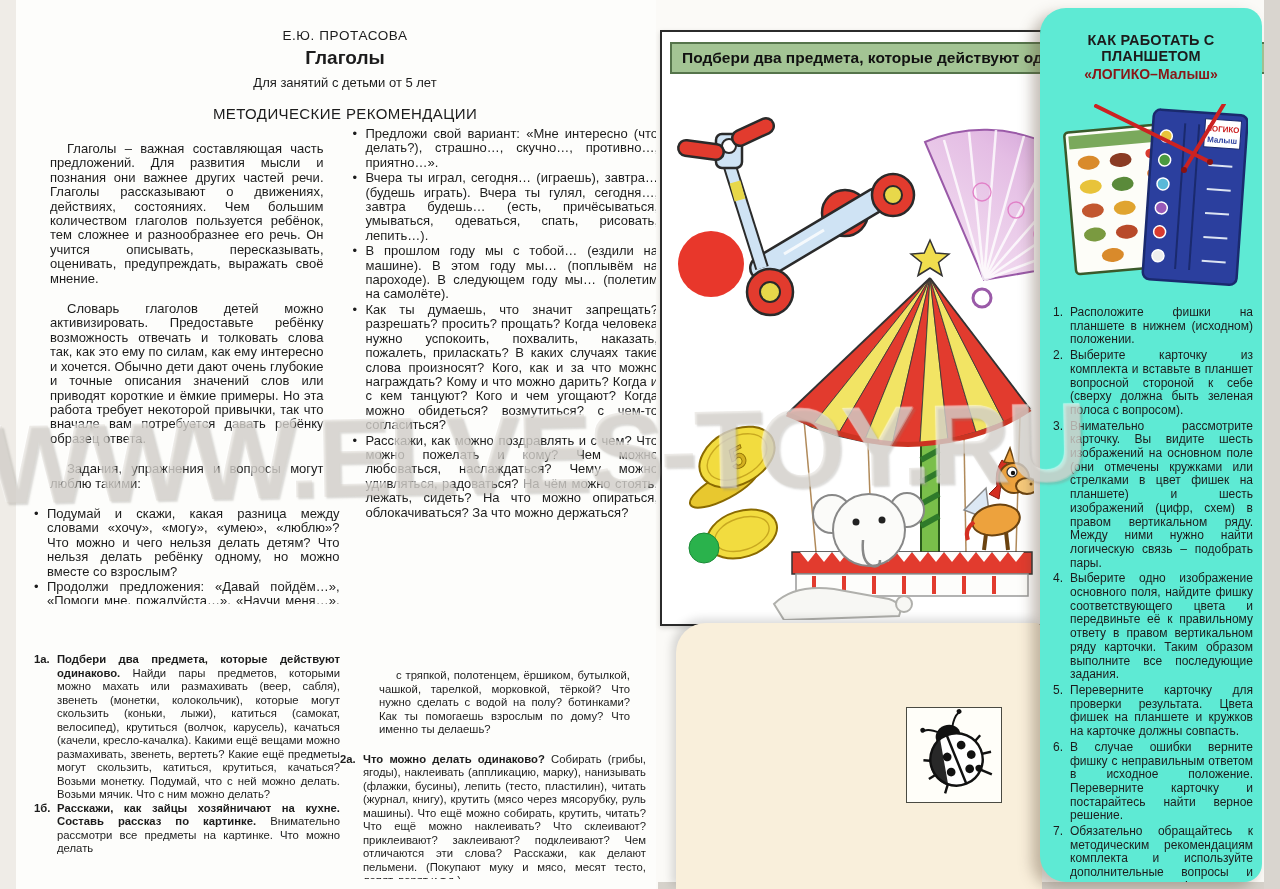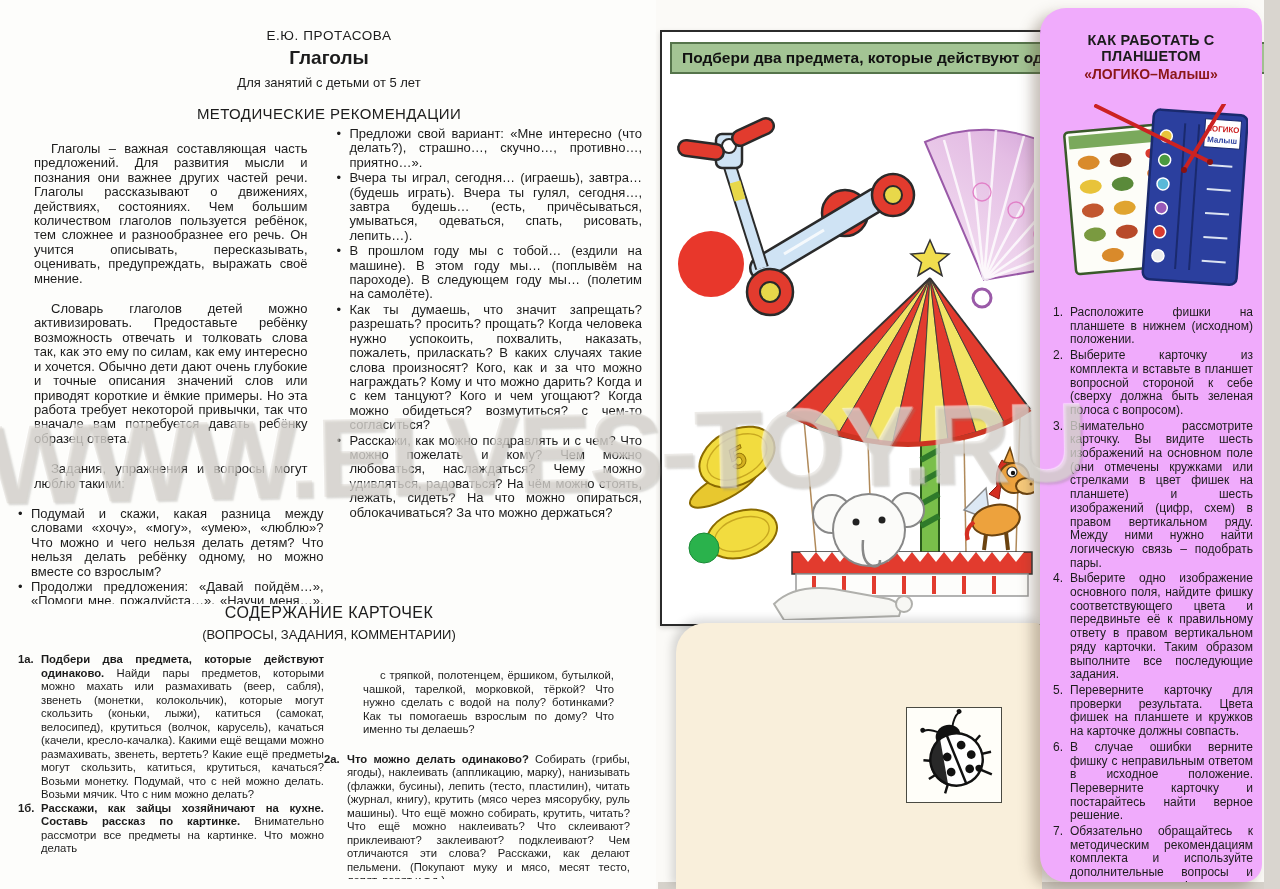--- a/index.html
+++ b/index.html
@@ -1,19 +1,19 @@
 <!DOCTYPE html>
 <html><head>
 <meta charset="utf-8">
 <style>
   html,body{margin:0;padding:0;background:#efece7;}
   #stage{position:relative;width:1280px;height:889px;overflow:hidden;
          font-family:"Liberation Sans","DejaVu Sans",sans-serif;color:#1c1c1c;background:#efece7;}
   
-  .left-page{position:absolute;left:0;top:0;width:658px;height:889px;background:#fdfdfb;}
+  .left-page{position:absolute;left:16px;top:0;width:658px;height:889px;background:#fdfdfb;}
   .right-page{position:absolute;left:656px;top:0;width:624px;height:889px;background:#fbfaf7;}
   .page-header{position:absolute;left:0;top:28px;width:658px;text-align:center;}
   .author{font-size:13.5px;letter-spacing:.6px;}
   .book-title{font-size:19px;font-weight:bold;margin-top:4px;}
   .book-sub{font-size:13px;margin-top:6px;}
   .method-title{font-size:15px;letter-spacing:.4px;margin-top:15px;}
   .cols{position:absolute;left:18px;top:126px;width:624px;display:flex;gap:13px;
         font-size:13px;line-height:14.4px;text-align:justify;max-height:478px;overflow:hidden;}
   .col{width:306px;}
   .col p{margin:16px;text-indent:17px;}
@@ -36,21 +36,21 @@
   .banner{position:absolute;left:8px;top:10px;width:600px;height:32px;background:#a3c494;
           border:2px solid #55744b;box-sizing:border-box;line-height:28px;font-size:15.5px;
           font-weight:bold;padding-left:10px;white-space:nowrap;overflow:hidden;color:#111;}
   .illus{position:absolute;left:2px;top:50px;width:370px;height:538px;}
   
   .flap{position:absolute;left:676px;top:623px;width:366px;height:266px;background:#f9efdb;
         border-radius:30px 6px 0 0;box-shadow:-4px -4px 10px rgba(0,0,0,.15);z-index:20;}
   .ladybox{position:absolute;left:906px;top:707px;width:94px;height:94px;background:#fffef9;
            border:1.5px solid #4a4a42;z-index:25;}
   
-  .panel{position:absolute;left:1040px;top:8px;width:222px;height:874px;background:#f0abfc;
+  .panel{position:absolute;left:1040px;top:8px;width:222px;height:874px;background:#5eead4;
          border-radius:26px 18px 18px 26px;box-shadow:-8px 6px 14px rgba(90,70,50,.35);
          z-index:30;overflow:hidden;}
   .panel-title{margin-top:24px;text-align:center;font-size:14.5px;font-weight:bold;letter-spacing:.2px;}
   .panel-brand{text-align:center;font-size:14px;font-weight:bold;color:#8a1717;margin-top:2px;}
   .tablets{position:absolute;left:22px;top:96px;width:186px;height:196px;}
   .steps{position:absolute;left:13px;top:298px;width:200px;font-size:12px;line-height:13.7px;}
   .step{display:flex;margin-bottom:2px;}
   .snum{width:17px;flex:none;}
   .stext{flex:1;text-align:justify;}
   
@@ -105,24 +105,20 @@
           <span class="dot">•</span>
           <span class="btxt">Как ты думаешь, что значит запрещать? разрешать? просить? прощать? Когда человека нужно успокоить, похвалить, наказать, пожалеть, приласкать? В каких случаях такие слова произносят? Кого, как и за что можно награждать? Кому и что можно дарить? Когда и с кем танцуют? Кого и чем угощают? Когда можно обидеться? возмутиться? с чем-то согласиться?</span>
         </div>
         <div class="bullet">
           <span class="dot">•</span>
           <span class="btxt">Расскажи, как можно поздравлять и с чем? Что можно пожелать и кому? Чем можно любоваться, наслаждаться? Чему можно удивляться, радоваться? На чём можно стоять, лежать, сидеть? На что можно опираться, облокачиваться? За что можно держаться?</span>
         </div>
       </div>
     </div>
 
-    <div class="contents-head">
-      <div class="contents-title">СОДЕРЖАНИЕ КАРТОЧЕК</div>
-      <div class="contents-sub">(ВОПРОСЫ, ЗАДАНИЯ, КОММЕНТАРИИ)</div>
-    </div>
 
     <div class="cards-cols">
       <div class="col">
         <div class="card-item">
           <span class="cnum">1а.</span>
           <span class="ctext"><b class="clead">Подбери два предмета, которые действуют одинаково.</b> <span>Найди пары предметов, которыми можно махать или размахивать (веер, сабля), звенеть (монетки, колокольчик), которые могут скользить (коньки, лыжи), катиться (самокат, велосипед), крутиться (волчок, карусель), качаться (качели, кресло-качалка). Какими ещё вещами можно размахивать, звенеть, вертеть? Какие ещё предметы могут скользить, катиться, крутиться, качаться? Возьми монетку. Подумай, что с ней можно делать. Возьми мячик. Что с ним можно делать?</span></span>
         </div>
         <div class="card-item">
           <span class="cnum">1б.</span>
           <span class="ctext"><b class="clead">Расскажи, как зайцы хозяйничают на кухне. Составь рассказ по картинке.</b> <span>Внимательно рассмотри все предметы на картинке. Что можно делать</span></span>

